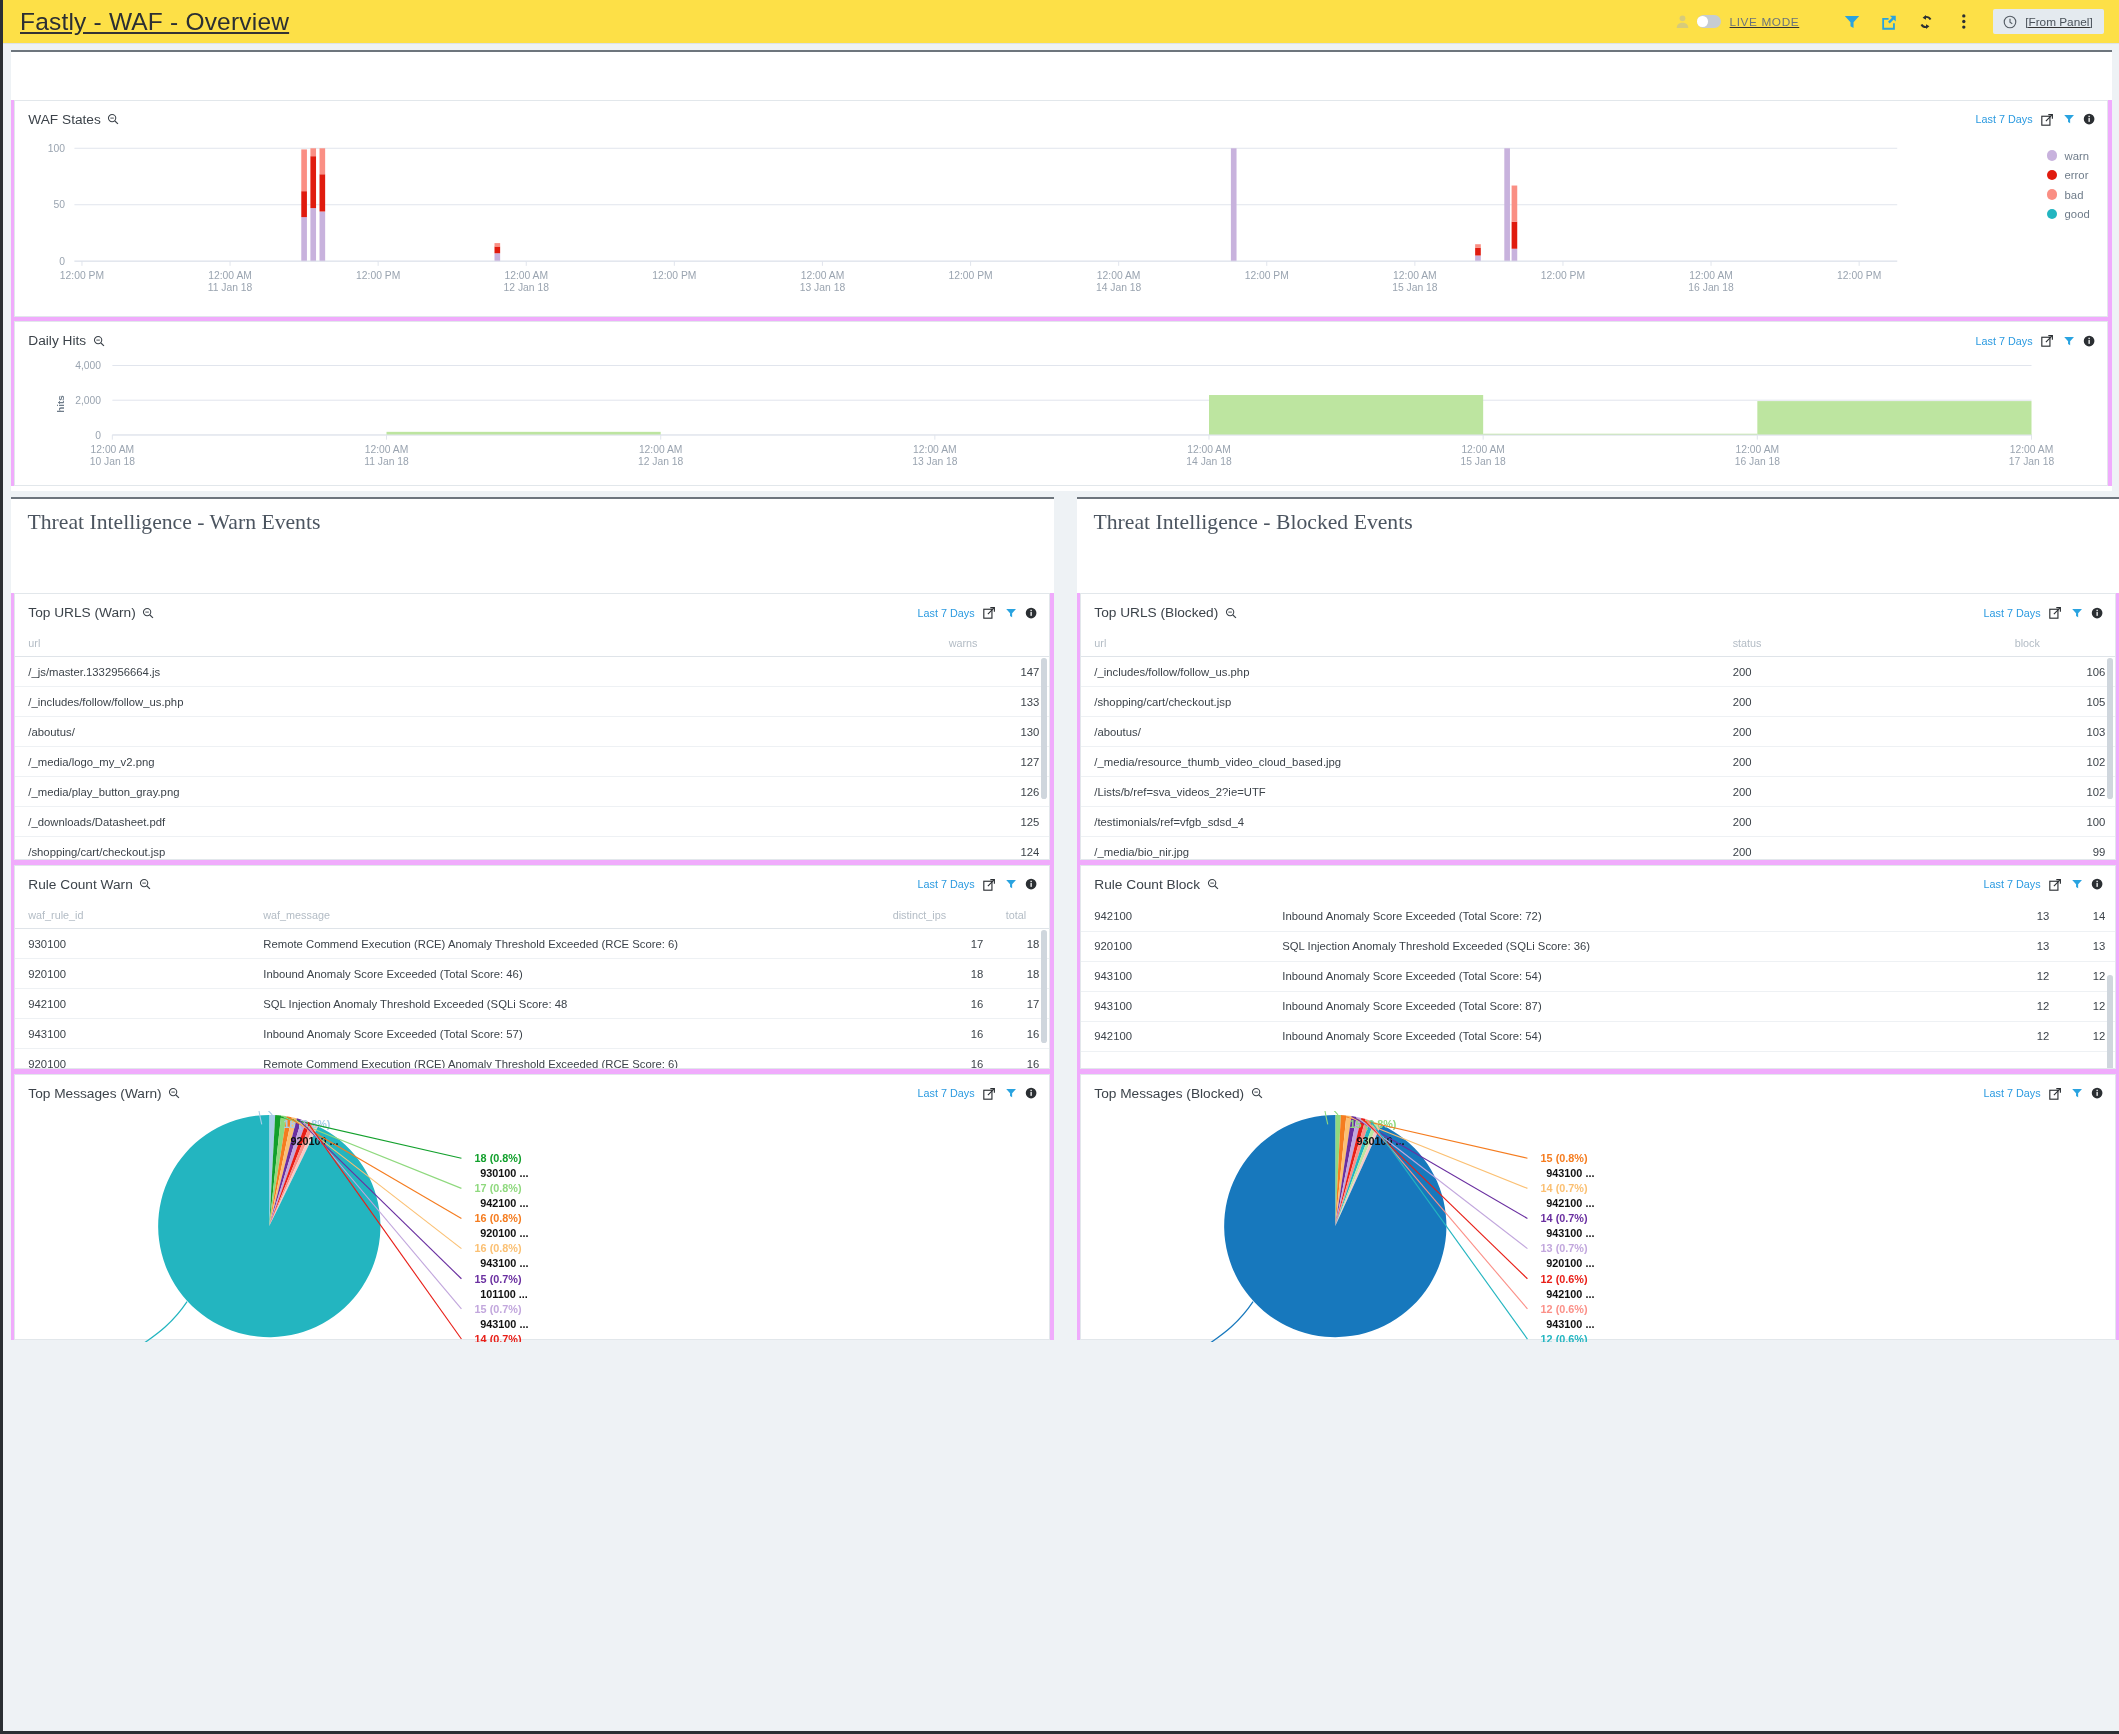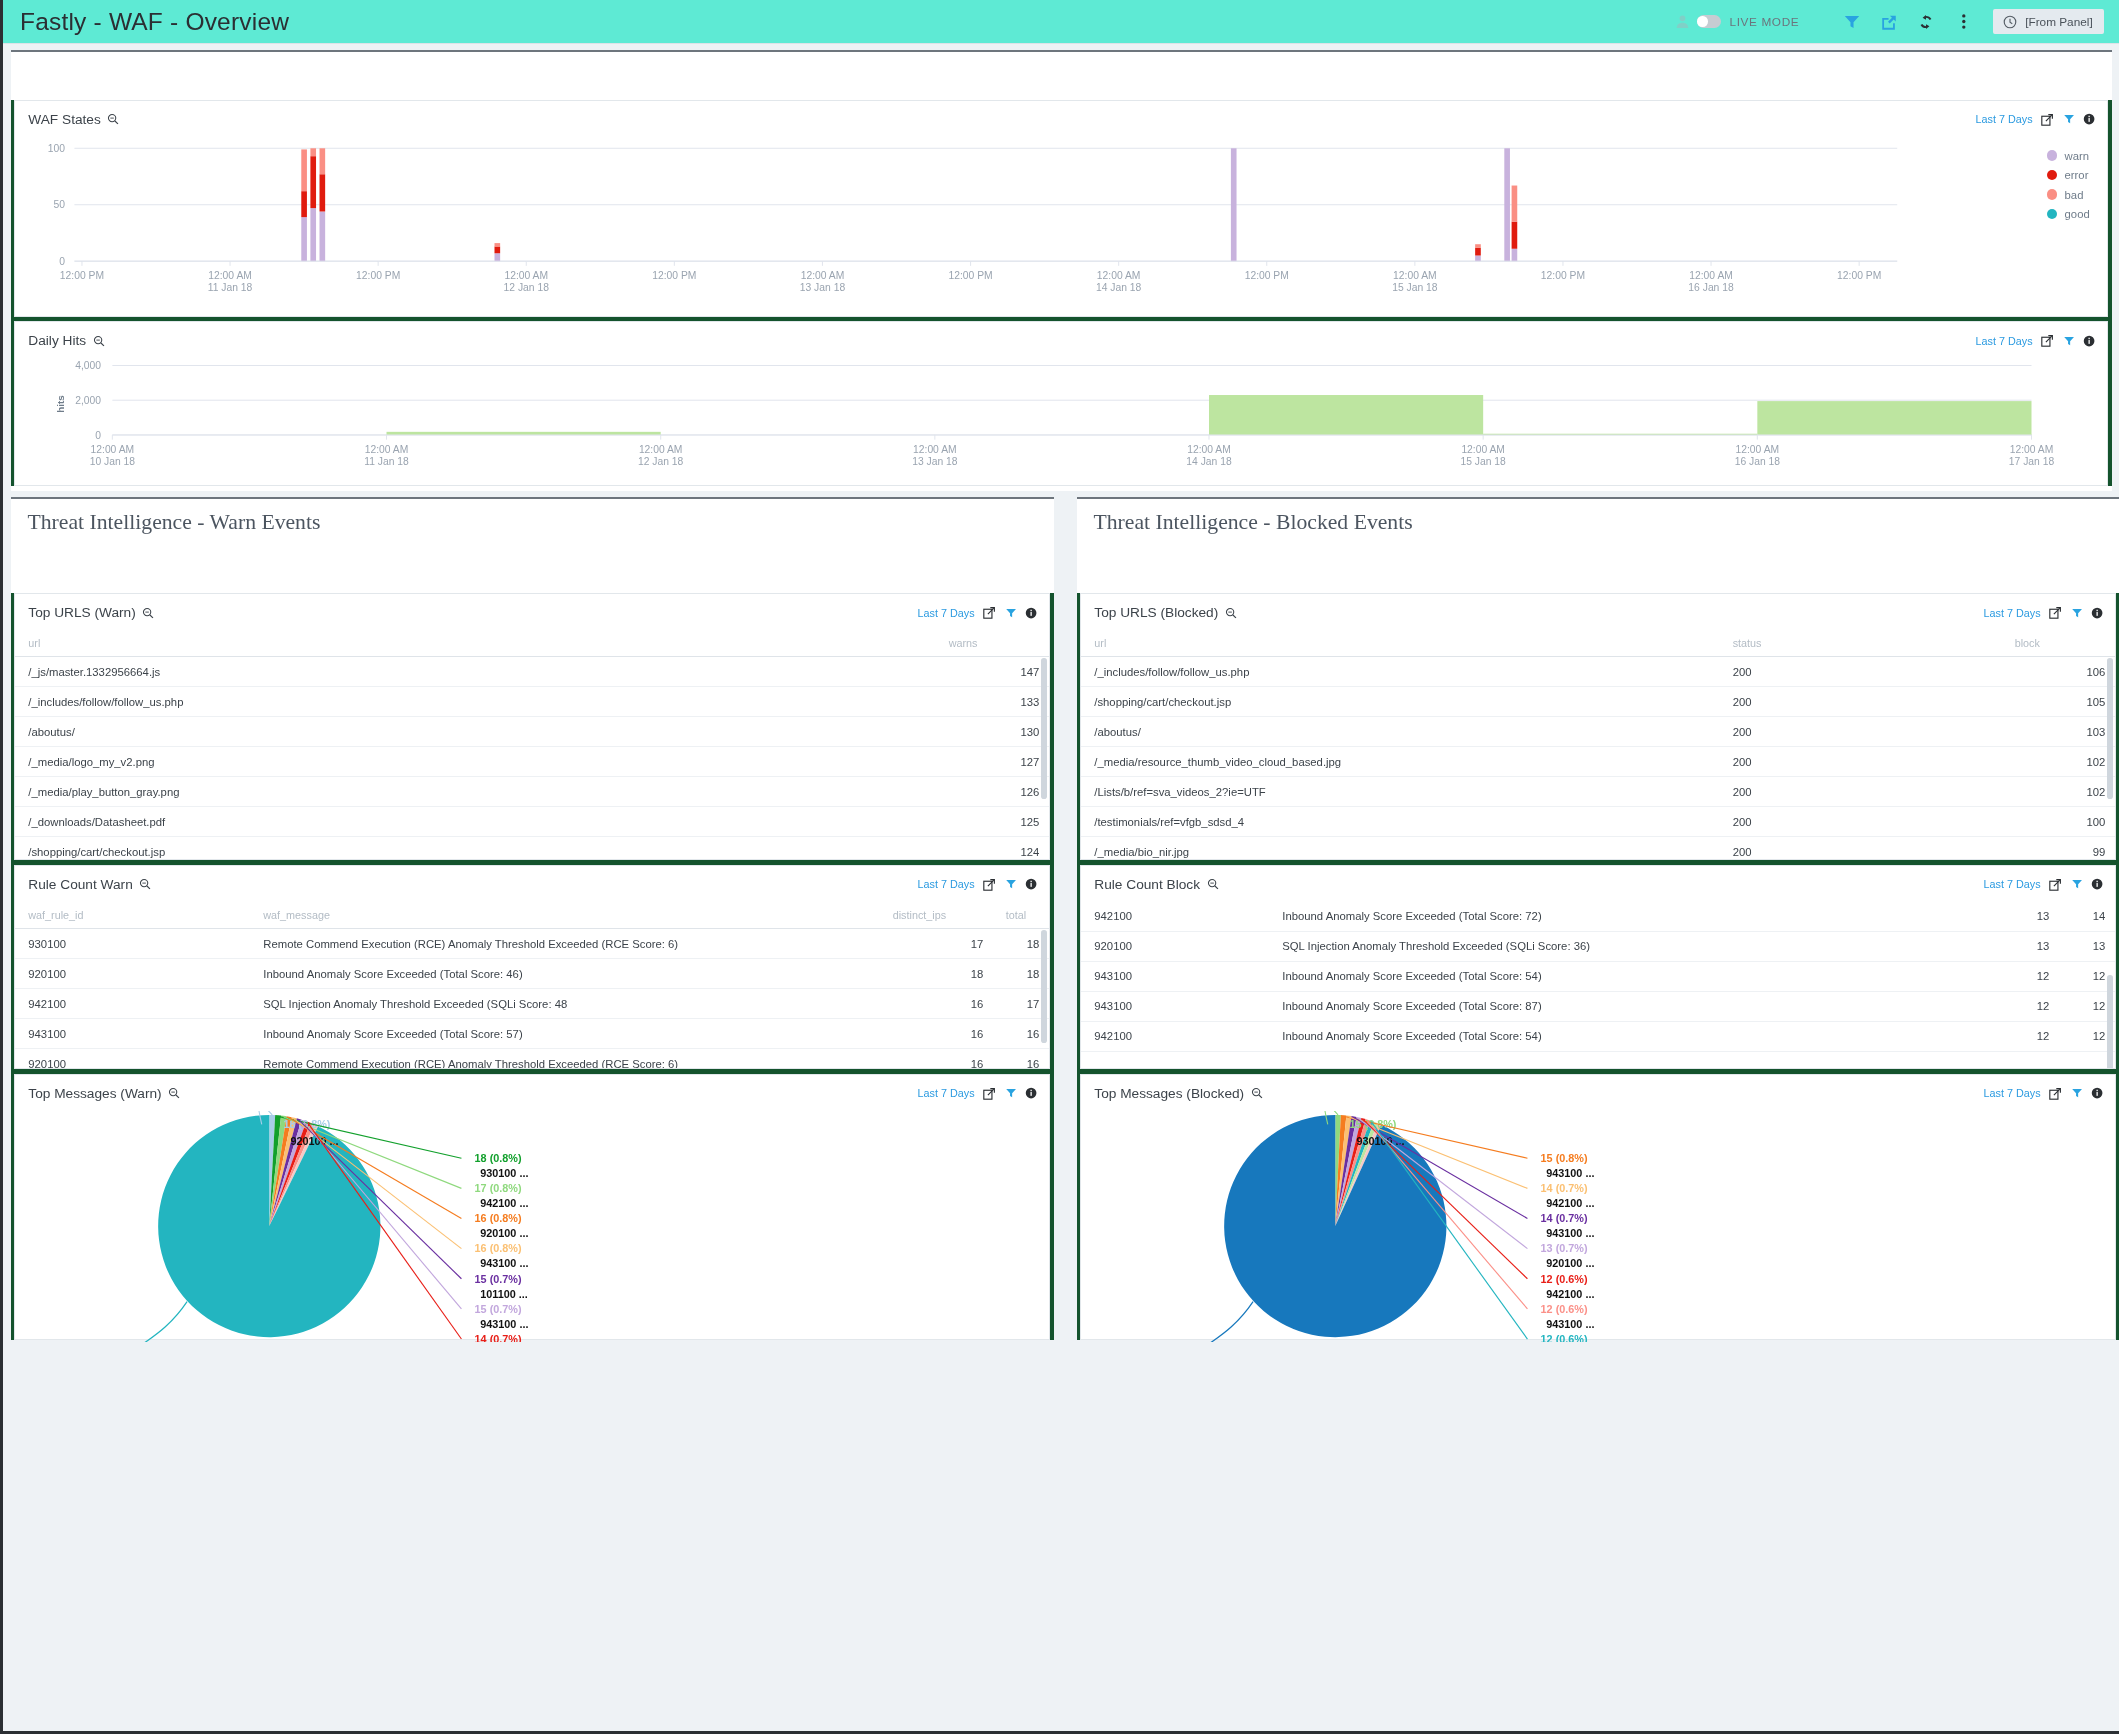--- a/index.html
+++ b/index.html
@@ -16,24 +16,25 @@
     background:#eef2f5;
     display:flex; flex-direction:column;
     border-left:3.8px solid #2b2f33;
     border-bottom:3.8px solid #2b2f33;
     border-right:0.9px solid #cfd6dc;
   }
 
   
   .titlebar {
     height:44px; flex:0 0 44px;
-    background:#5eead4;
+    background:#fde047;
     display:flex; align-items:center;
     padding:0 15px 0 17px;
     border-bottom:0.9px solid #dde3e8;
+    text-decoration:underline;
   }
   .dash-title {
     font-size:24.5px; color:#2b2f33; font-weight:400;
     letter-spacing:0.2px;
     font-family:"Liberation Sans", sans-serif;
   }
   .tb-right { margin-left:auto; display:flex; align-items:center; gap:0; }
   .person-icon { width:15px; height:15px; margin-right:6.6px; opacity:.45; }
   .toggle {
     width:24.5px; height:12.2px; border-radius:6.6px; background:#c6ccd2;
@@ -57,21 +58,21 @@
     background:#fff;
     border-top:2.8px solid #6d757d;
     margin:5.6px 7.5px 0 7.5px;
   }
   .section-hd {
     font-family:"Liberation Serif", serif;
     font-size:21.7px; color:#4c5560; font-weight:400;
     padding:11.3px 0 10.4px 17px;
     background:#fff;
   }
-  .section-body { background:#14532d; padding:0;margin-top:48px; }
+  .section-body { background:#f0abfc; padding:0;margin-top:48px; }
 
   
   .panel { background:#fff; border:0.9px solid #e2e7eb; margin:4.7px 3.8px; position:relative; }
   .panel-hd {
     display:flex; align-items:center;
     padding:8.5px 11.3px 7.5px 13px;
     height:36px;
   }
   .panel-title {
     font-size:13.7px; color:#3c434a; font-weight:400;

